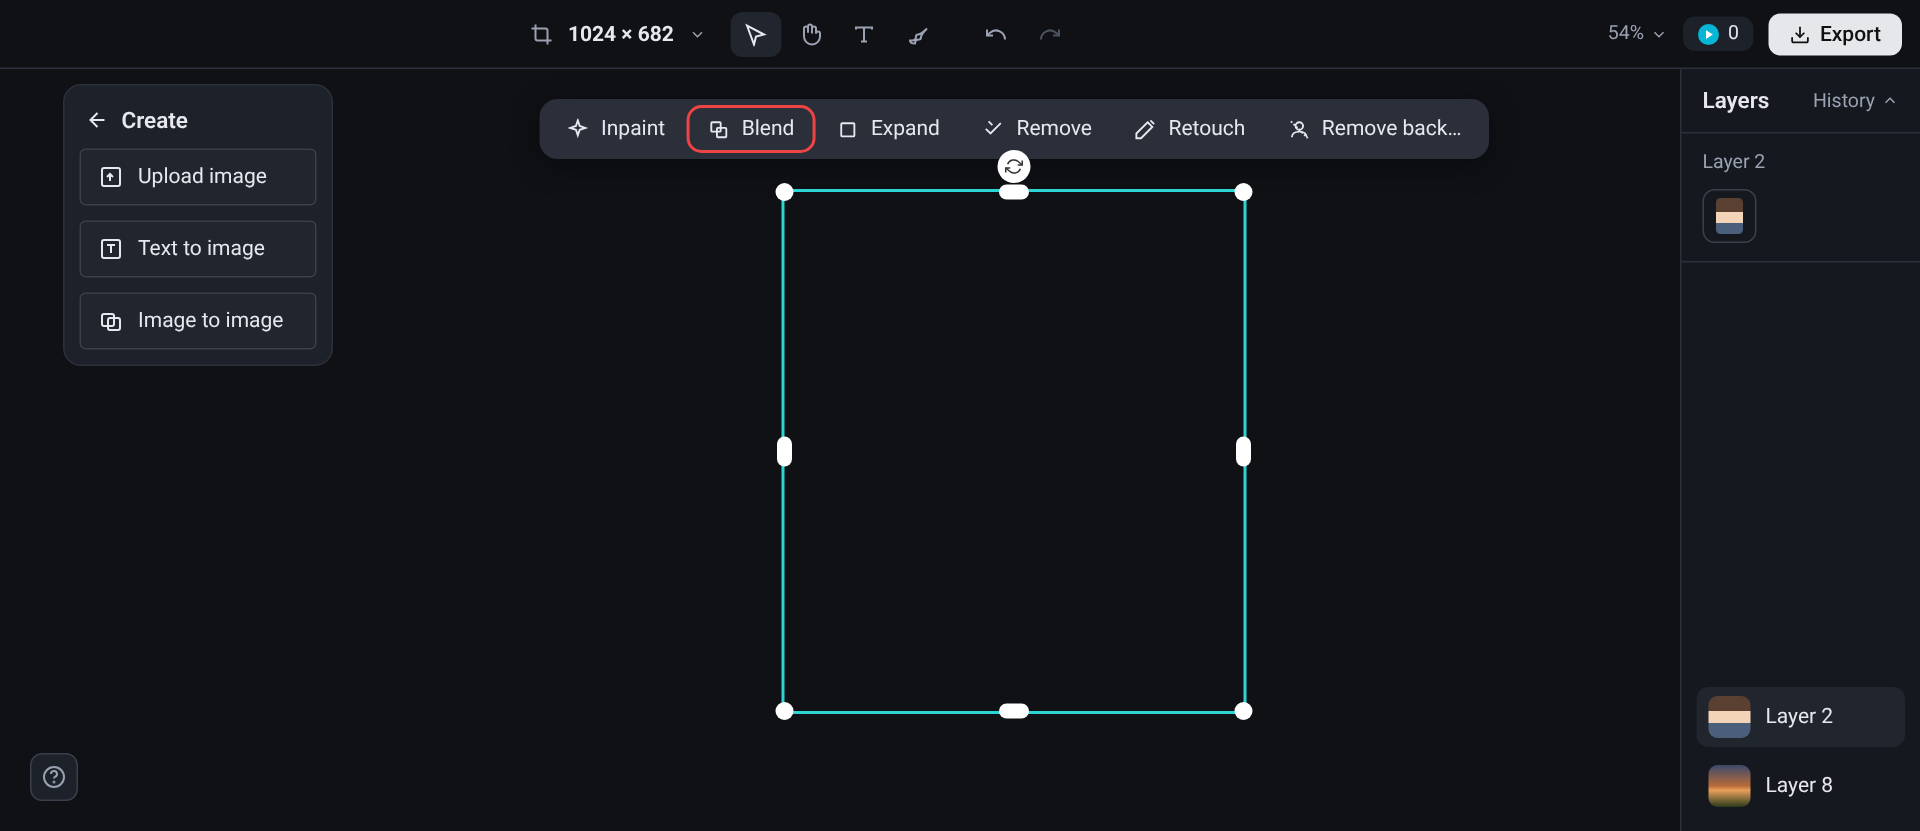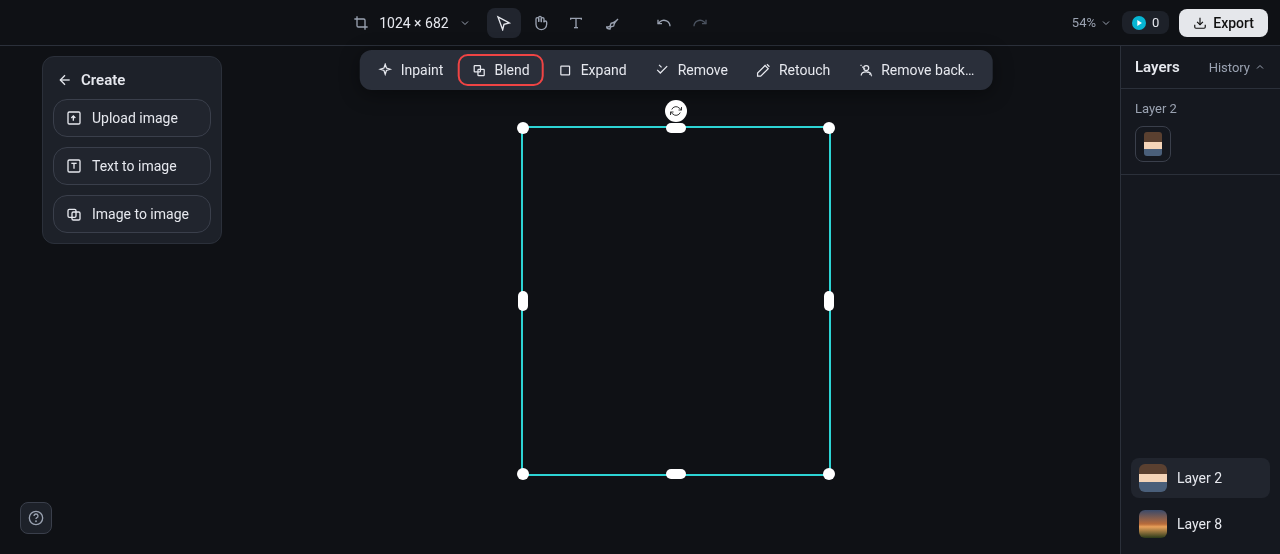--- a/index.html
+++ b/index.html
@@ -23,43 +23,43 @@
   svg{display:block;}
 
   
   .topbar{height:46px;display:flex;align-items:center;padding:0 12px;border-bottom:1px solid var(--border);gap:12px;}
   .tb-left{display:flex;align-items:center;gap:10px;}
   .back{display:flex;align-items:center;gap:4px;color:var(--text-dim);font-size:13px;cursor:pointer;padding:4px 6px;}
   .vsep{width:1px;height:22px;background:var(--border2);}
   .proj{display:flex;align-items:center;gap:6px;font-size:14px;color:var(--text);padding:4px 6px;cursor:pointer;}
   .autosaved{color:var(--text-xdim);font-size:13px;}
   .tb-center{flex:1;display:flex;justify-content:center;align-items:center;gap:14px;}
-  .dims{display:flex;align-items:center;gap:10px;color:var(--text-dim);font-size:14px;}
+  .dims{display:flex;align-items:center;gap:10px;color:var(--text-dim);font-size:14px;font-weight:bold;}
   .dims .lbl{color:var(--text);}
   .toolgroup{display:flex;align-items:center;gap:2px;background:transparent;border-radius:8px;padding:2px;}
   .iconbtn{width:34px;height:30px;display:flex;align-items:center;justify-content:center;border-radius:8px;cursor:pointer;color:var(--text-dim);}
   .iconbtn.active{background:var(--panel);color:var(--text);}
   .iconbtn.dim{color:#4b5360;}
   .tb-right{display:flex;align-items:center;gap:10px;}
   .zoom{display:flex;align-items:center;gap:4px;color:var(--text-dim);font-size:13px;cursor:pointer;}
   .credits{display:flex;align-items:center;gap:6px;background:var(--bg3);border-radius:8px;padding:4px 10px;font-size:13px;cursor:pointer;}
   .credits .dot{width:14px;height:14px;border-radius:50%;background:#06b6d4;color:#fff;display:flex;align-items:center;justify-content:center;font-size:10px;}
   .export{display:flex;align-items:center;gap:6px;background:#e5e7eb;color:#111;border-radius:8px;padding:6px 14px;font-size:14px;font-weight:500;cursor:pointer;}
 
   
   .main{position:absolute;top:46px;left:0;right:0;bottom:0;display:flex;padding-left:32px;}
   .left{width:200px;padding:10px;}
   .create-panel{background:var(--bg3);border:1px solid var(--border);border-radius:12px;padding:10px;display:flex;flex-direction:column;gap:10px;}
   .create-hdr{display:flex;align-items:center;gap:8px;font-size:15px;font-weight:600;padding:4px 4px 0;}
-  .lp-btn{display:flex;align-items:center;gap:10px;background:var(--panel);border:1px solid var(--border2);border-radius:14px;padding:10px 12px;font-size:14px;cursor:pointer;color:var(--text);}
+  .lp-btn{display:flex;align-items:center;gap:10px;background:var(--panel);border:1px solid var(--border2);border-radius:4px;padding:10px 12px;font-size:14px;cursor:pointer;color:var(--text);}
 
   .canvas-area{flex:1;position:relative;}
 
   
-  .ctx-toolbar{position:absolute;top:4px;left:50%;transform:translateX(-50%);background:#2a2f3a;border-radius:12px;padding:6px;display:flex;align-items:center;gap:4px;box-shadow:0 4px 20px rgba(0,0,0,.4);}
+  .ctx-toolbar{position:absolute;top:20px;left:50%;transform:translateX(-50%);background:#2a2f3a;border-radius:12px;padding:6px;display:flex;align-items:center;gap:4px;box-shadow:0 4px 20px rgba(0,0,0,.4);}
   .ctx-btn{display:flex;align-items:center;gap:8px;padding:6px 12px;border-radius:8px;font-size:14px;color:var(--text);cursor:pointer;white-space:nowrap;}
   .ctx-btn.hl{outline:2px solid var(--red);outline-offset:0;}
 
   
   .canvas-img{position:absolute;left:50%;top:80px;transform:translateX(-50%);width:516px;height:350px;border-radius:4px;overflow:hidden;background:linear-gradient(to bottom,#2a3a5c 0%,#4a5a7a 35%,#b86b3a 52%,#e8a05a 58%,#3a5a38 72%,#1a2a1a 100%);}
   .sky-clouds{position:absolute;inset:0;background:
     radial-gradient(ellipse 200px 40px at 20% 30%,rgba(80,90,120,.6),transparent),
     radial-gradient(ellipse 180px 30px at 75% 40%,rgba(220,120,60,.5),transparent),
     radial-gradient(ellipse 250px 50px at 50% 50%,rgba(200,90,50,.4),transparent),
     radial-gradient(ellipse 150px 25px at 30% 60%,rgba(240,180,120,.3),transparent);}

